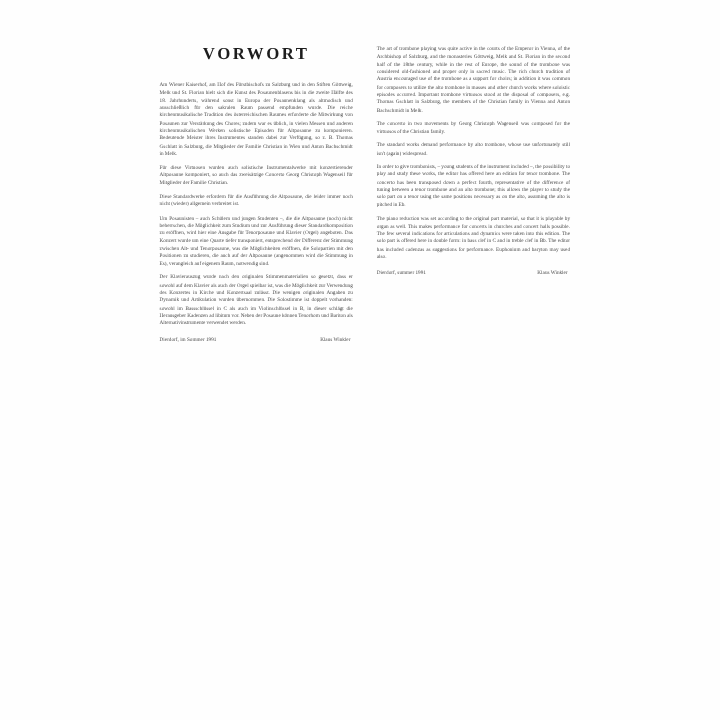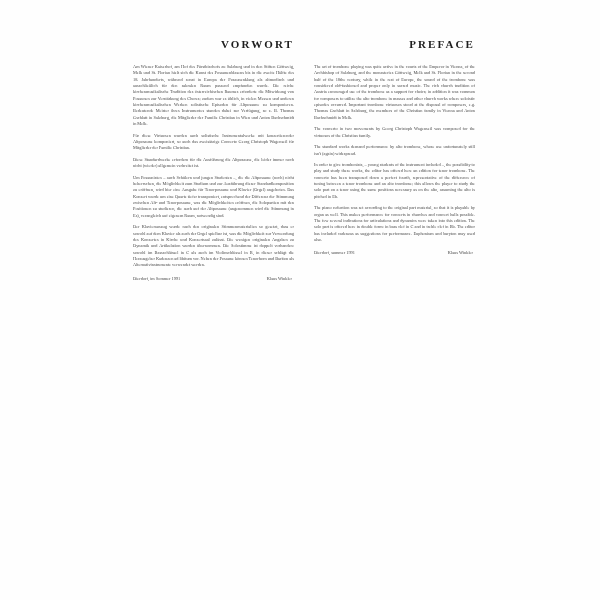--- a/index.html
+++ b/index.html
@@ -36,23 +36,23 @@
     gap: 20px;
     align-items: flex-start;
   }
 
   .column {
     width: 161px;
     flex: 0 0 161px;
   }
 
   .col-heading {
-    font-size: 11px;
+    font-size: 14px;
     letter-spacing: 2.1px;
-    text-align: right;
+    text-align: center;
     font-weight: 600;
     color: #1d1d1d;
     margin: 0 0 14px 0;
     font-family: "Liberation Serif", "DejaVu Serif", serif;
   }
 
   .para {
     font-size: 4.35px;
     line-height: 6.35px;
     text-align: justify;
@@ -105,21 +105,20 @@
         <p class="para">Diese Standardwerke erfordern für die Ausführung die Altposaune, die leider immer noch nicht (wieder) allgemein verbreitet ist.</p>
         <p class="para">Um Posaunisten – auch Schülern und jungen Studenten –, die die Altposaune (noch) nicht beherrschen, die Möglichkeit zum Studium und zur Ausführung dieser Standardkomposition zu eröffnen, wird hier eine Ausgabe für Tenorposaune und Klavier (Orgel) angeboten. Das Konzert wurde um eine Quarte tiefer transponiert, entsprechend der Differenz der Stimmung zwischen Alt- und Tenorposaune, was die Möglichkeiten eröffnen, die Solopartien mit den Positionen zu studieren, die auch auf der Altposaune (angenommen wird die Stimmung in Es), verangleich auf eigenem Raum, notwendig sind.</p>
         <p class="para">Der Klavierauszug wurde nach den originalen Stimmenmaterialien so gesetzt, dass er sowohl auf dem Klavier als auch der Orgel spielbar ist, was die Möglichkeit zur Verwendung des Konzertes in Kirche und Konzertsaal zulässt. Die wenigen originalen Angaben zu Dynamik und Artikulation wurden übernommen. Die Solostimme ist doppelt vorhanden: sowohl im Bassschlüssel in C als auch im Violinschlüssel in B, in dieser schlägt die Herausgeber Kadenzen ad libitum vor. Neben der Posaune können Tenorhorn und Bariton als Alternativinstrumente verwendet werden.</p>
         <div class="signature">
           <span class="sig-place">Dierdorf, im Sommer 1991</span>
           <span class="sig-name">Klaus Winkler</span>
         </div>
       </div>
 
       <div class="column en-column">
-        <h1 class="col-heading">PREFACE</h1>
         <p class="para">The art of trombone playing was quite active in the courts of the Emperor in Vienna, of the Archbishop of Salzburg, and the monasteries Göttweig, Melk and St. Florian in the second half of the 18the century, while in the rest of Europe, the sound of the trombone was considered old-fashioned and proper only in sacred music. The rich church tradition of Austria encouraged use of the trombone as a support for choirs; in addition it was common for composers to utilize the alto trombone in masses and other church works where soloistic episodes occurred. Important trombone virtuosos stood at the disposal of composers, e.g. Thomas Gschlatt in Salzburg, the members of the Christian family in Vienna and Anton Bachschmidt in Melk.</p>
         <p class="para">The concerto in two movements by Georg Christoph Wagenseil was composed for the virtuosos of the Christian family.</p>
         <p class="para">The standard works demand performance by alto trombone, whose use unfortunately still isn't (again) widespread.</p>
         <p class="para">In order to give trombonists, – young students of the instrument included –, the possibility to play and study these works, the editor has offered here an edition for tenor trombone. The concerto has been transposed down a perfect fourth, representative of the difference of tuning between a tenor trombone and an alto trombone; this allows the player to study the solo part on a tenor using the same positions necessary as on the alto, assuming the alto is pitched in Eb.</p>
         <p class="para">The piano reduction was set according to the original part material, so that it is playable by organ as well. This makes performance for concerts in churches and concert halls possible. The few several indications for articulations and dynamics were taken into this edition. The solo part is offered here in double form: in bass clef in C and in treble clef in Bb. The editor has included cadenzas as suggestions for performance. Euphonium and baryton may used also.</p>
         <div class="signature">
           <span class="sig-place">Dierdorf, summer 1991</span>
           <span class="sig-name">Klaus Winkler</span>
         </div>
       </div>

